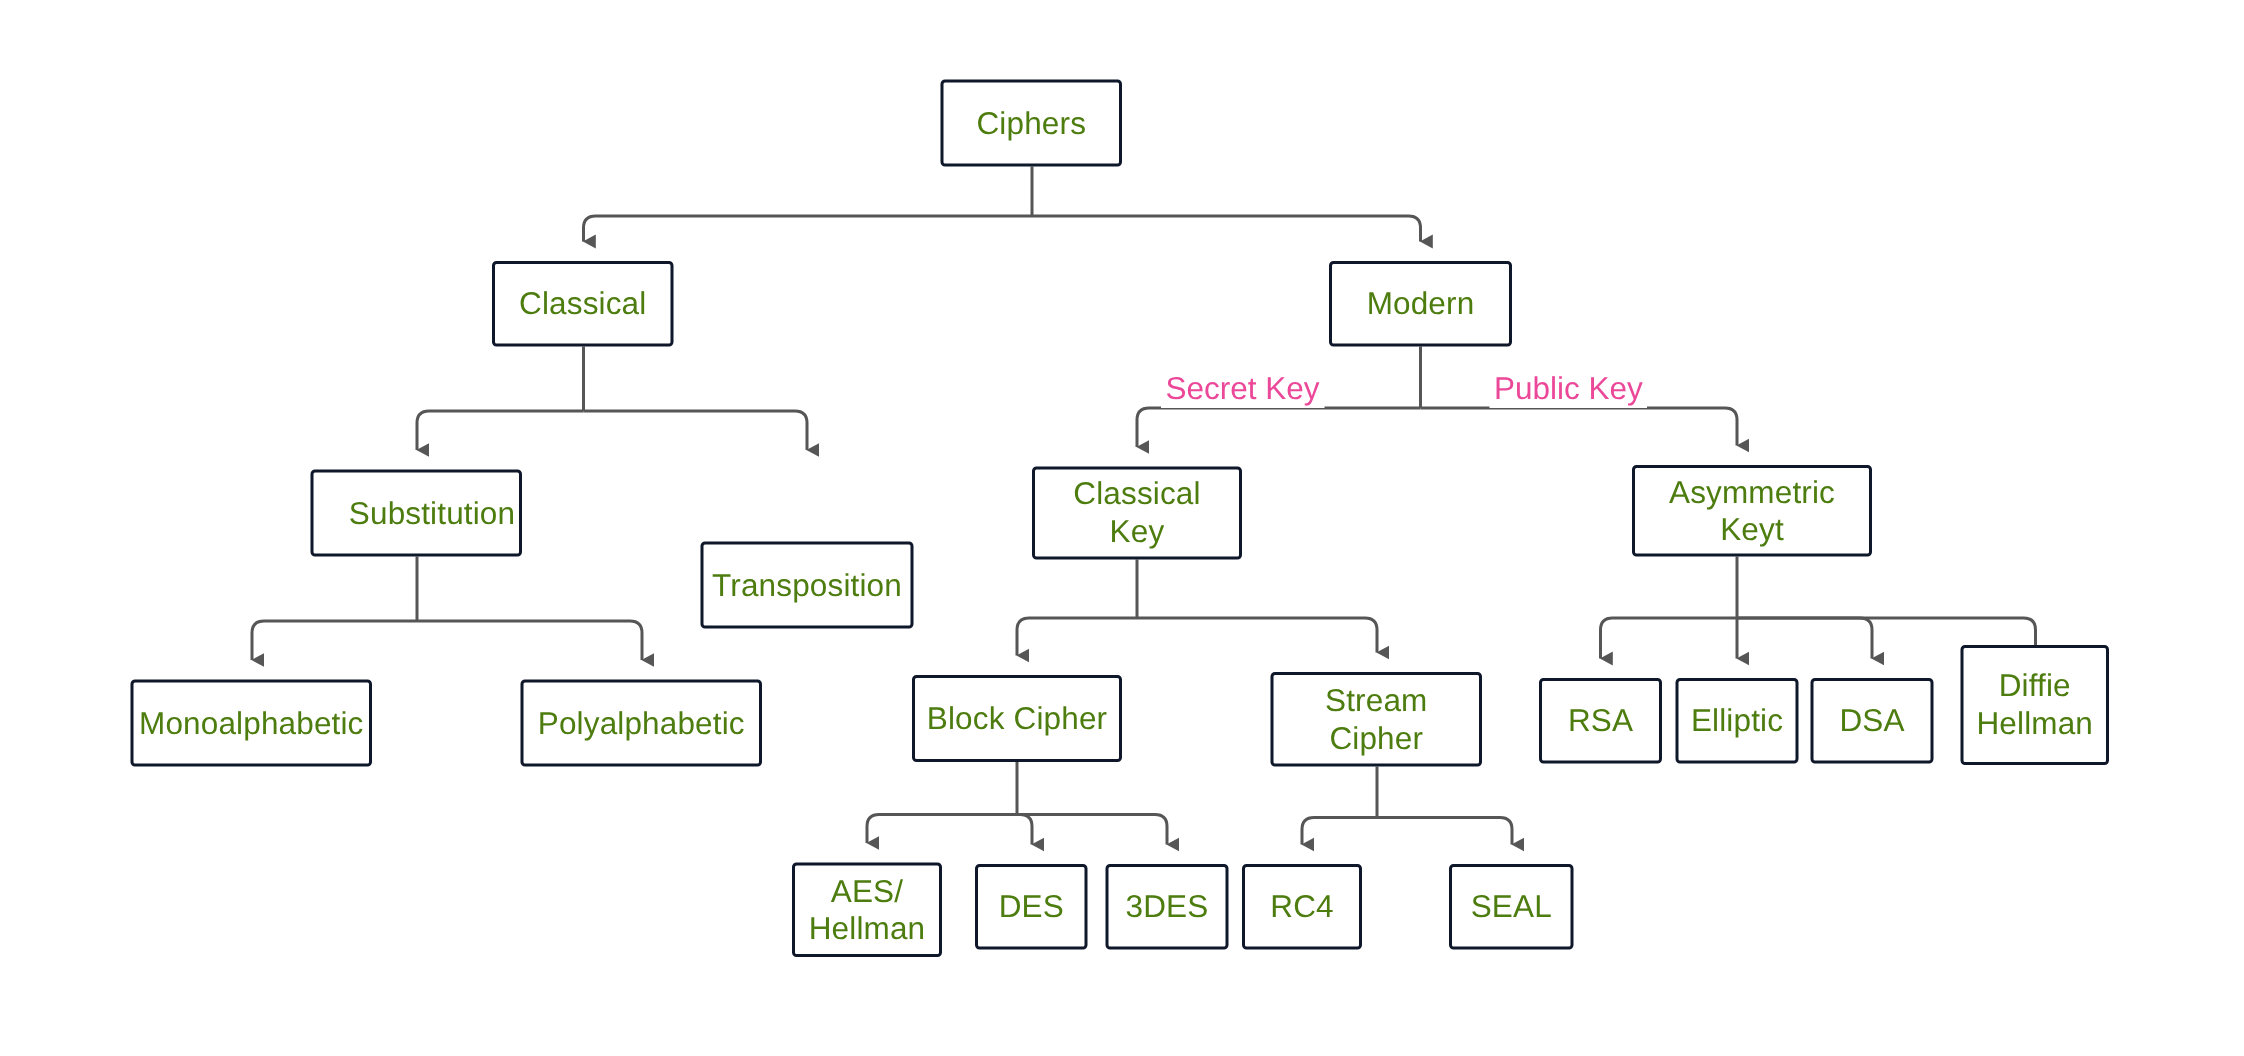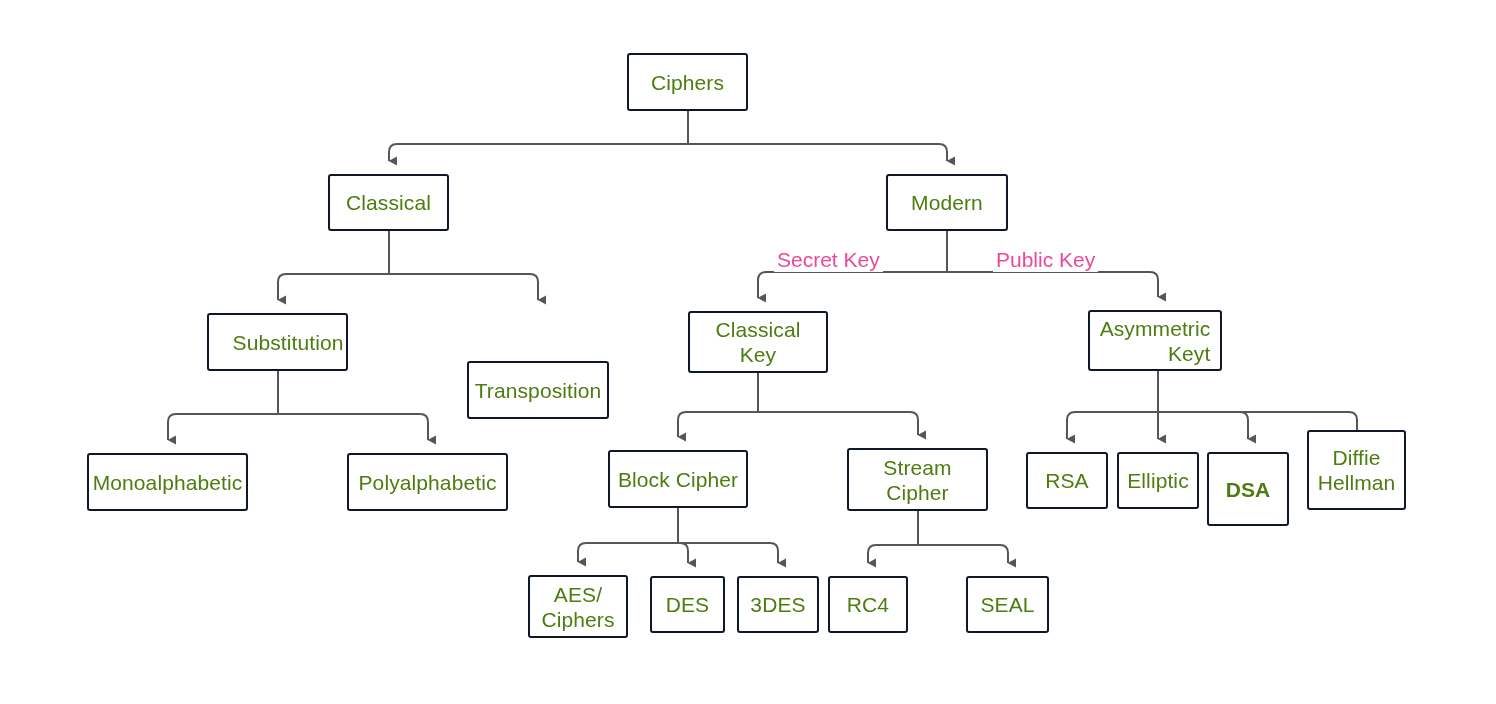--- a/index.html
+++ b/index.html
@@ -91,34 +91,34 @@
   </svg>
 
   <div id="node-layer">
       <div class="node-box" style="left: 627px; top: 53px; width: 121px; height: 58px;">Ciphers</div>
       <div class="node-box" style="left: 328px; top: 174px; width: 121px; height: 57px;">Classical</div>
       <div class="node-box" style="left: 886px; top: 174px; width: 122px; height: 57px;">Modern</div>
       <div class="node-box" style="left: 207px; top: 313px; width: 141px; height: 58px; padding-left: 25px;">Substitution</div>
       <div class="node-box" style="left: 467px; top: 313px; width: 142px; height: 58px; margin-top: 48px;">Transposition</div>
       <div class="node-box" style="left: 688px; top: 311px; width: 140px; height: 62px;">Classical
 Key</div>
-      <div class="node-box" style="left: 1088px; top: 310px; width: 134px; height: 61px; text-align: right;">Asymmetric
+      <div class="node-box" style="left: 1088px; top: 310px; width: 160px; height: 61px;">Asymmetric
 Keyt</div>
       <div class="node-box" style="left: 87px; top: 453px; width: 161px; height: 58px;">Monoalphabetic</div>
       <div class="node-box" style="left: 347px; top: 453px; width: 161px; height: 58px;">Polyalphabetic</div>
       <div class="node-box" style="left: 608px; top: 450px; width: 140px; height: 58px;">Block Cipher</div>
       <div class="node-box" style="left: 847px; top: 448px; width: 141px; height: 63px;">Stream
 Cipher</div>
       <div class="node-box" style="left: 1026px; top: 452px; width: 82px; height: 57px;">RSA</div>
       <div class="node-box" style="left: 1117px; top: 452px; width: 82px; height: 57px;">Elliptic</div>
-      <div class="node-box" style="left: 1207px; top: 452px; width: 82px; height: 74px; font-weight: bold;">DSA</div>
+      <div class="node-box" style="left: 1207px; top: 452px; width: 82px; height: 57px;">DSA</div>
       <div class="node-box" style="left: 1307px; top: 430px; width: 99px; height: 80px;">Diffie
 Hellman</div>
       <div class="node-box" style="left: 528px; top: 575px; width: 100px; height: 63px;">AES/
-Ciphers</div>
+Hellman</div>
       <div class="node-box" style="left: 650px; top: 576px; width: 75px; height: 57px;">DES</div>
       <div class="node-box" style="left: 737px; top: 576px; width: 82px; height: 57px;">3DES</div>
       <div class="node-box" style="left: 828px; top: 576px; width: 80px; height: 57px;">RC4</div>
       <div class="node-box" style="left: 966px; top: 576px; width: 83px; height: 57px;">SEAL</div>
     </div>
   <div id="label-layer">
       <div class="edge-label" style="left: 774px; top: 248px;">Secret Key</div>
       <div class="edge-label" style="left: 993px; top: 248px;">Public Key</div>
     </div>
 </div>

